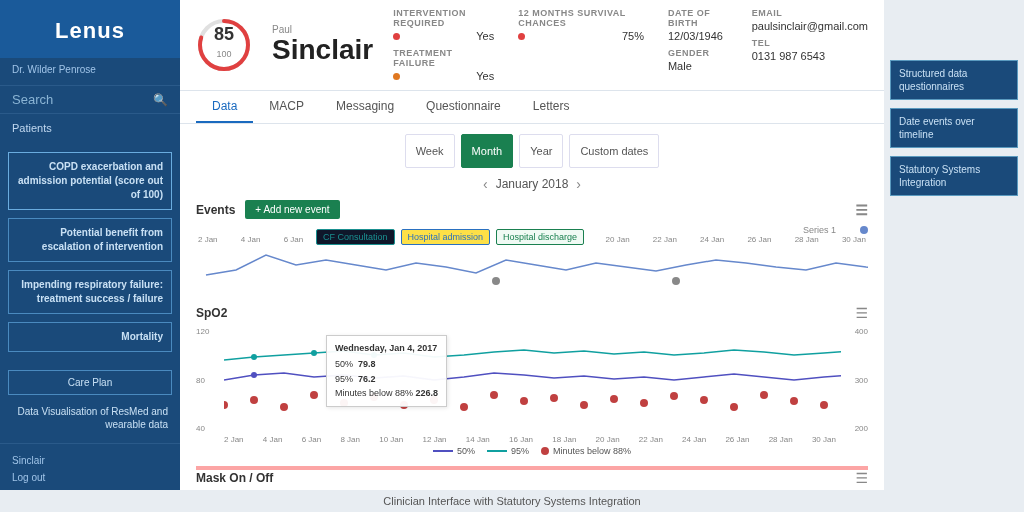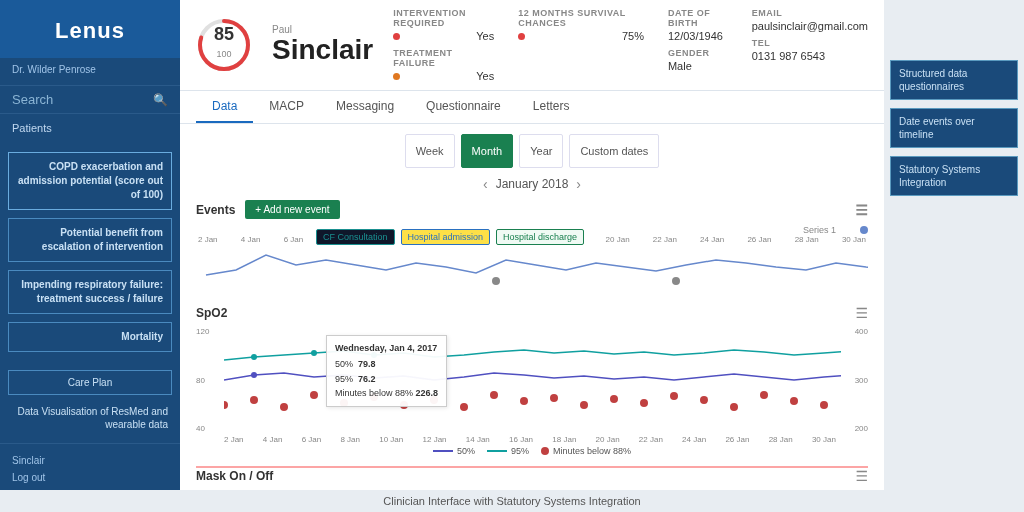--- a/index.html
+++ b/index.html
@@ -497,21 +497,21 @@
       justify-content: space-between;
       font-size: 8px;
       color: #888;
       width: 30px;
       padding: 2px 0;
       text-align: right;
     }
 
     .mask-section {
       height: 30px;
-      border-top: 2px solid #fca5a5;
+      border-top: 4px solid #fca5a5;
     }
   </style>
 </head>
 <body>
 
 <div class="main-wrapper">
 
   <div class="left-sidebar">
     <div class="sidebar-logo">Lenus</div>
     <div class="sidebar-doctor">Dr. Wilder Penrose</div>

